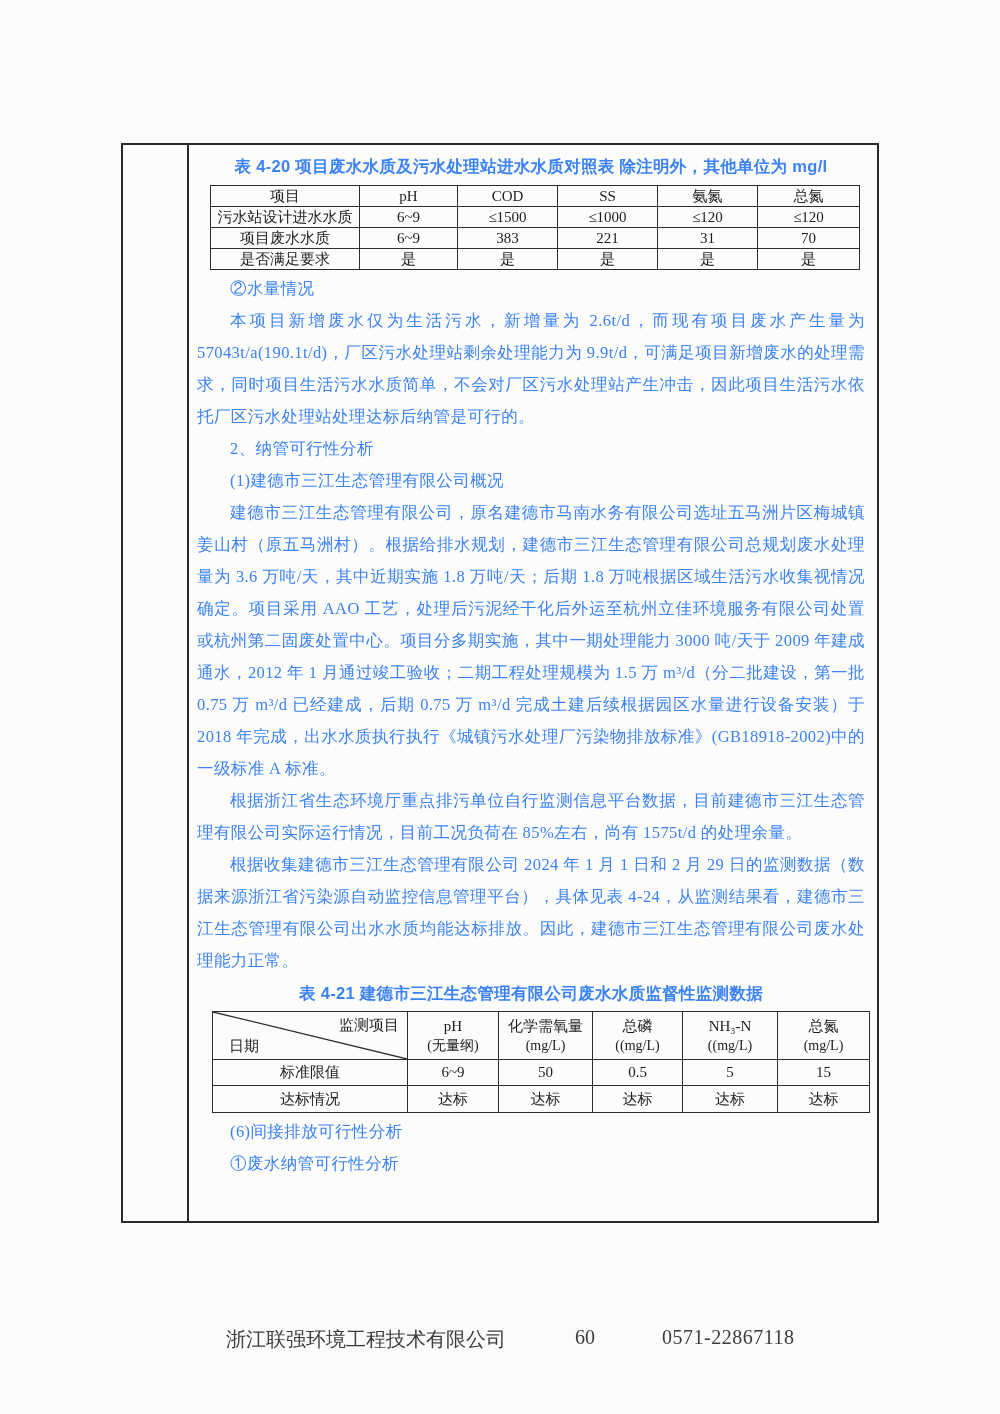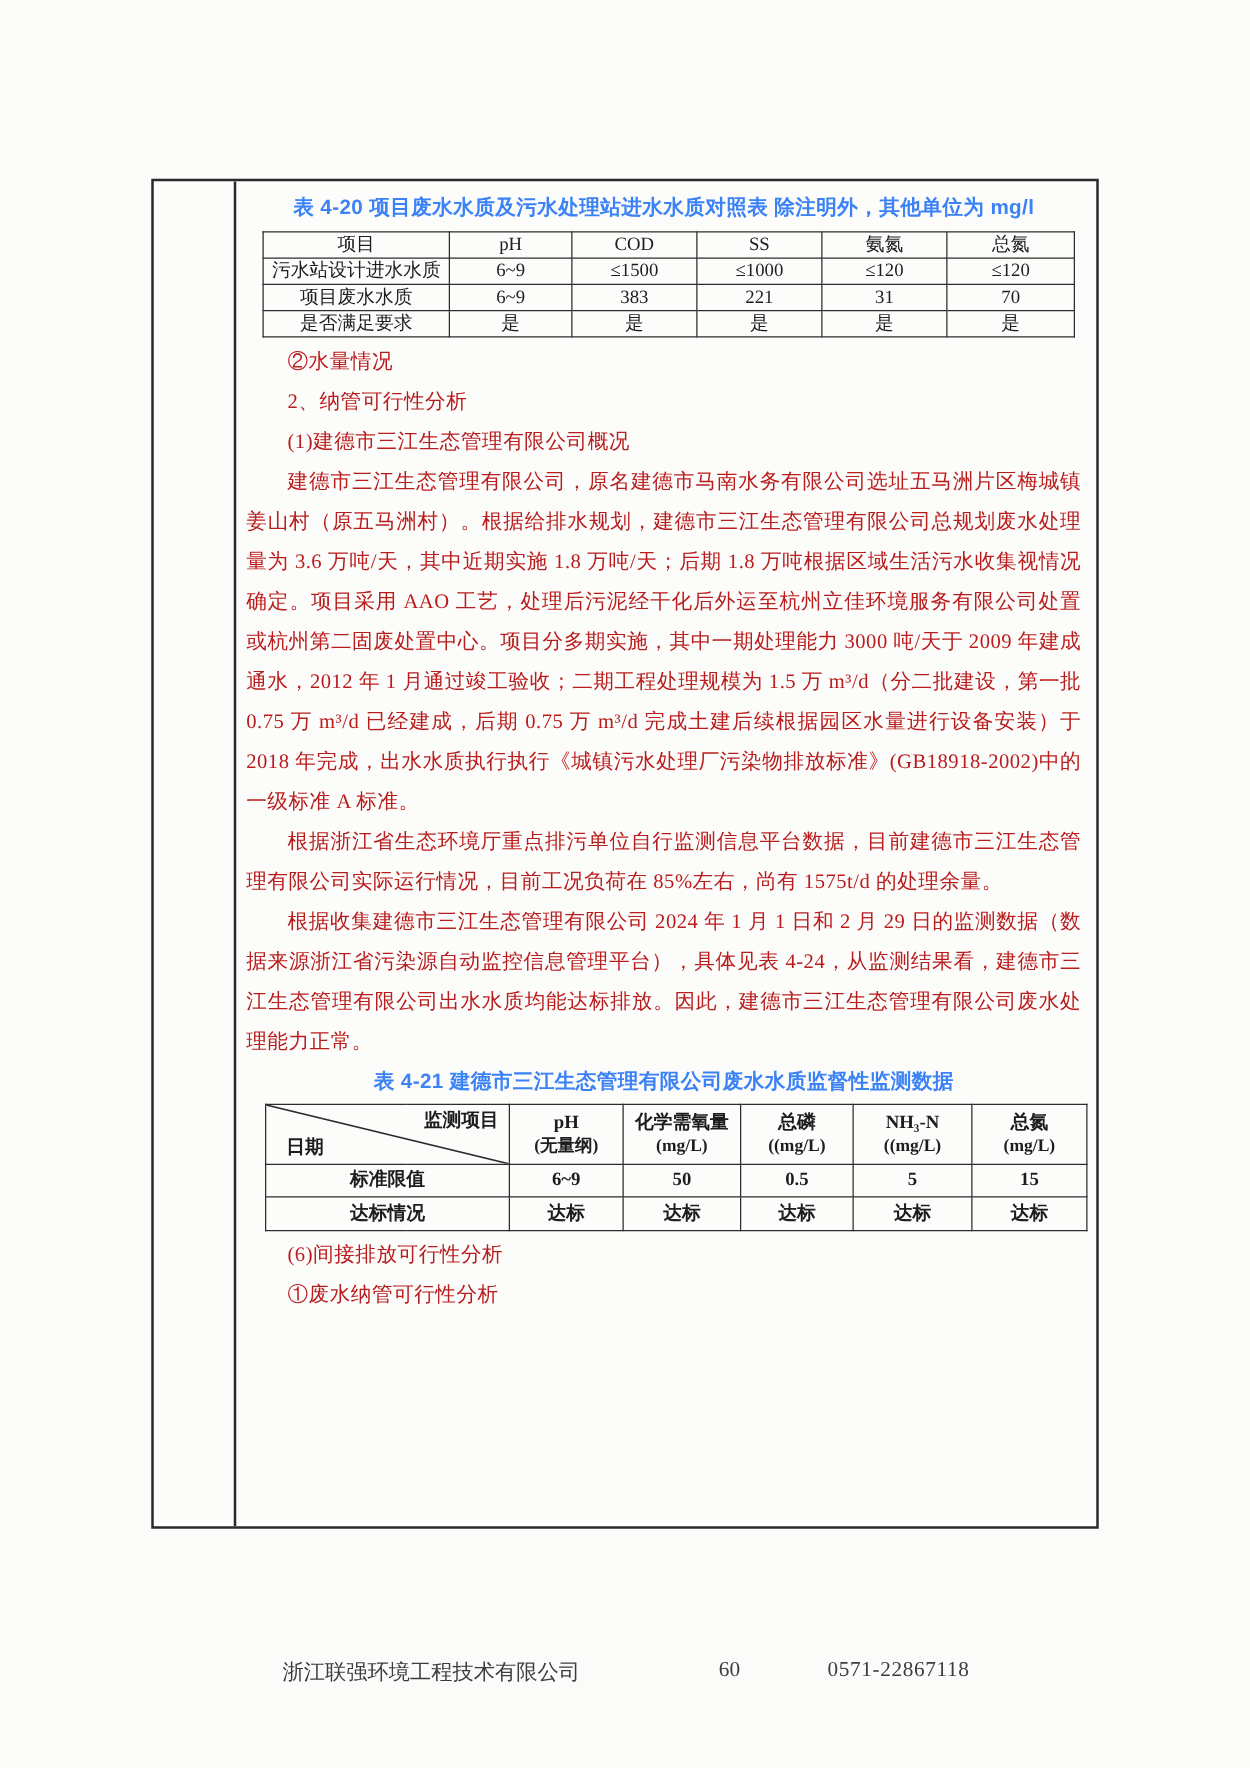--- a/index.html
+++ b/index.html
@@ -40,47 +40,47 @@
   .t20 th, .t20 td {
     border:1.5px solid #2c2c2c;
     height:21px; text-align:center; vertical-align:middle;
     font-weight:normal; padding:0 2px; line-height:19px;
     white-space:nowrap; overflow:hidden;
   }
   
   .para, .sub {
     font-size:16.5px; line-height:32px;
     text-align:justify; text-indent:2em;
-    color:#b91c1c; letter-spacing:0.4px;
+    color:#3b82f6; letter-spacing:0.4px;
   }
   .sub { text-align:left; }
   .first-gap { margin-top:3px; }
   
   .t21 {
     margin:6px 0 0 15px; width:657px;
     font-size:15px;
   }
   .t21 th, .t21 td {
     border:1.5px solid #2c2c2c;
     text-align:center; vertical-align:middle;
-    font-weight:bold; padding:1px 2px; line-height:19px;
+    font-weight:normal; padding:1px 2px; line-height:19px;
   }
   .t21 .hdr-cell { height:48px; }
   .t21 .hline1 { font-size:15px; }
   .t21 .hline2 { font-size:14px; }
   .t21 .std-row td { height:26px; }
   .t21 .res-row td { height:40px; }
   .t21 .cmp-row td { height:27px; }
   .corner { position:relative; padding:0; }
   .corner svg { position:absolute; left:0; top:0; width:100%; height:100%; }
   .corner-top { position:absolute; right:8px; top:4px; font-size:15px; }
   .corner-bottom { position:absolute; left:16px; bottom:3px; font-size:15px; }
   .date-cell { word-break:break-all; font-size:14.5px; line-height:18px; padding:0 4px; }
   
-  .footer { position:absolute; left:0; top:1326px; width:804px; height:24px; font-size:17px; color:#3c3c3c; }
+  .footer { position:absolute; left:0; top:1326px; width:804px; height:24px; font-size:20px; color:#3c3c3c; }
   .footer span { position:absolute; white-space:nowrap; }
   .f-company { left:226px; }
   .f-page { left:533px;margin-left:42px; }
   .f-phone { left:662px; letter-spacing:0.5px; }
 </style>
 </head>
 <body>
 
 <div class="frame">
   <div class="side-divider"></div>
@@ -127,20 +127,21 @@
           <td>是</td>
           <td>是</td>
           <td>是</td>
           <td>是</td>
           <td>是</td>
         </tr>
       </tbody>
     </table>
 
     <div class="sub first-gap">②水量情况</div>
+    <p class="para">本项目新增废水仅为生活污水，新增量为 2.6t/d，而现有项目废水产生量为 57043t/a(190.1t/d)，厂区污水处理站剩余处理能力为 9.9t/d，可满足项目新增废水的处理需求，同时项目生活污水水质简单，不会对厂区污水处理站产生冲击，因此项目生活污水依托厂区污水处理站处理达标后纳管是可行的。</p>
     <div class="sub">2、纳管可行性分析</div>
     <div class="sub">(1)建德市三江生态管理有限公司概况</div>
     <p class="para">建德市三江生态管理有限公司，原名建德市马南水务有限公司选址五马洲片区梅城镇姜山村（原五马洲村）。根据给排水规划，建德市三江生态管理有限公司总规划废水处理量为 3.6 万吨/天，其中近期实施 1.8 万吨/天；后期 1.8 万吨根据区域生活污水收集视情况确定。项目采用 AAO 工艺，处理后污泥经干化后外运至杭州立佳环境服务有限公司处置或杭州第二固废处置中心。项目分多期实施，其中一期处理能力 3000 吨/天于 2009 年建成通水，2012 年 1 月通过竣工验收；二期工程处理规模为 1.5 万 m³/d（分二批建设，第一批 0.75 万 m³/d 已经建成，后期 0.75 万 m³/d 完成土建后续根据园区水量进行设备安装）于 2018 年完成，出水水质执行执行《城镇污水处理厂污染物排放标准》(GB18918-2002)中的一级标准 A 标准。</p>
     <p class="para">根据浙江省生态环境厅重点排污单位自行监测信息平台数据，目前建德市三江生态管理有限公司实际运行情况，目前工况负荷在 85%左右，尚有 1575t/d 的处理余量。</p>
     <p class="para">根据收集建德市三江生态管理有限公司 2024 年 1 月 1 日和 2 月 29 日的监测数据（数据来源浙江省污染源自动监控信息管理平台），具体见表 4-24，从监测结果看，建德市三江生态管理有限公司出水水质均能达标排放。因此，建德市三江生态管理有限公司废水处理能力正常。</p>
 
     <div class="tbl-title">表 4-21  建德市三江生态管理有限公司废水水质监督性监测数据</div>
 
     <table class="t21">
       <colgroup>

